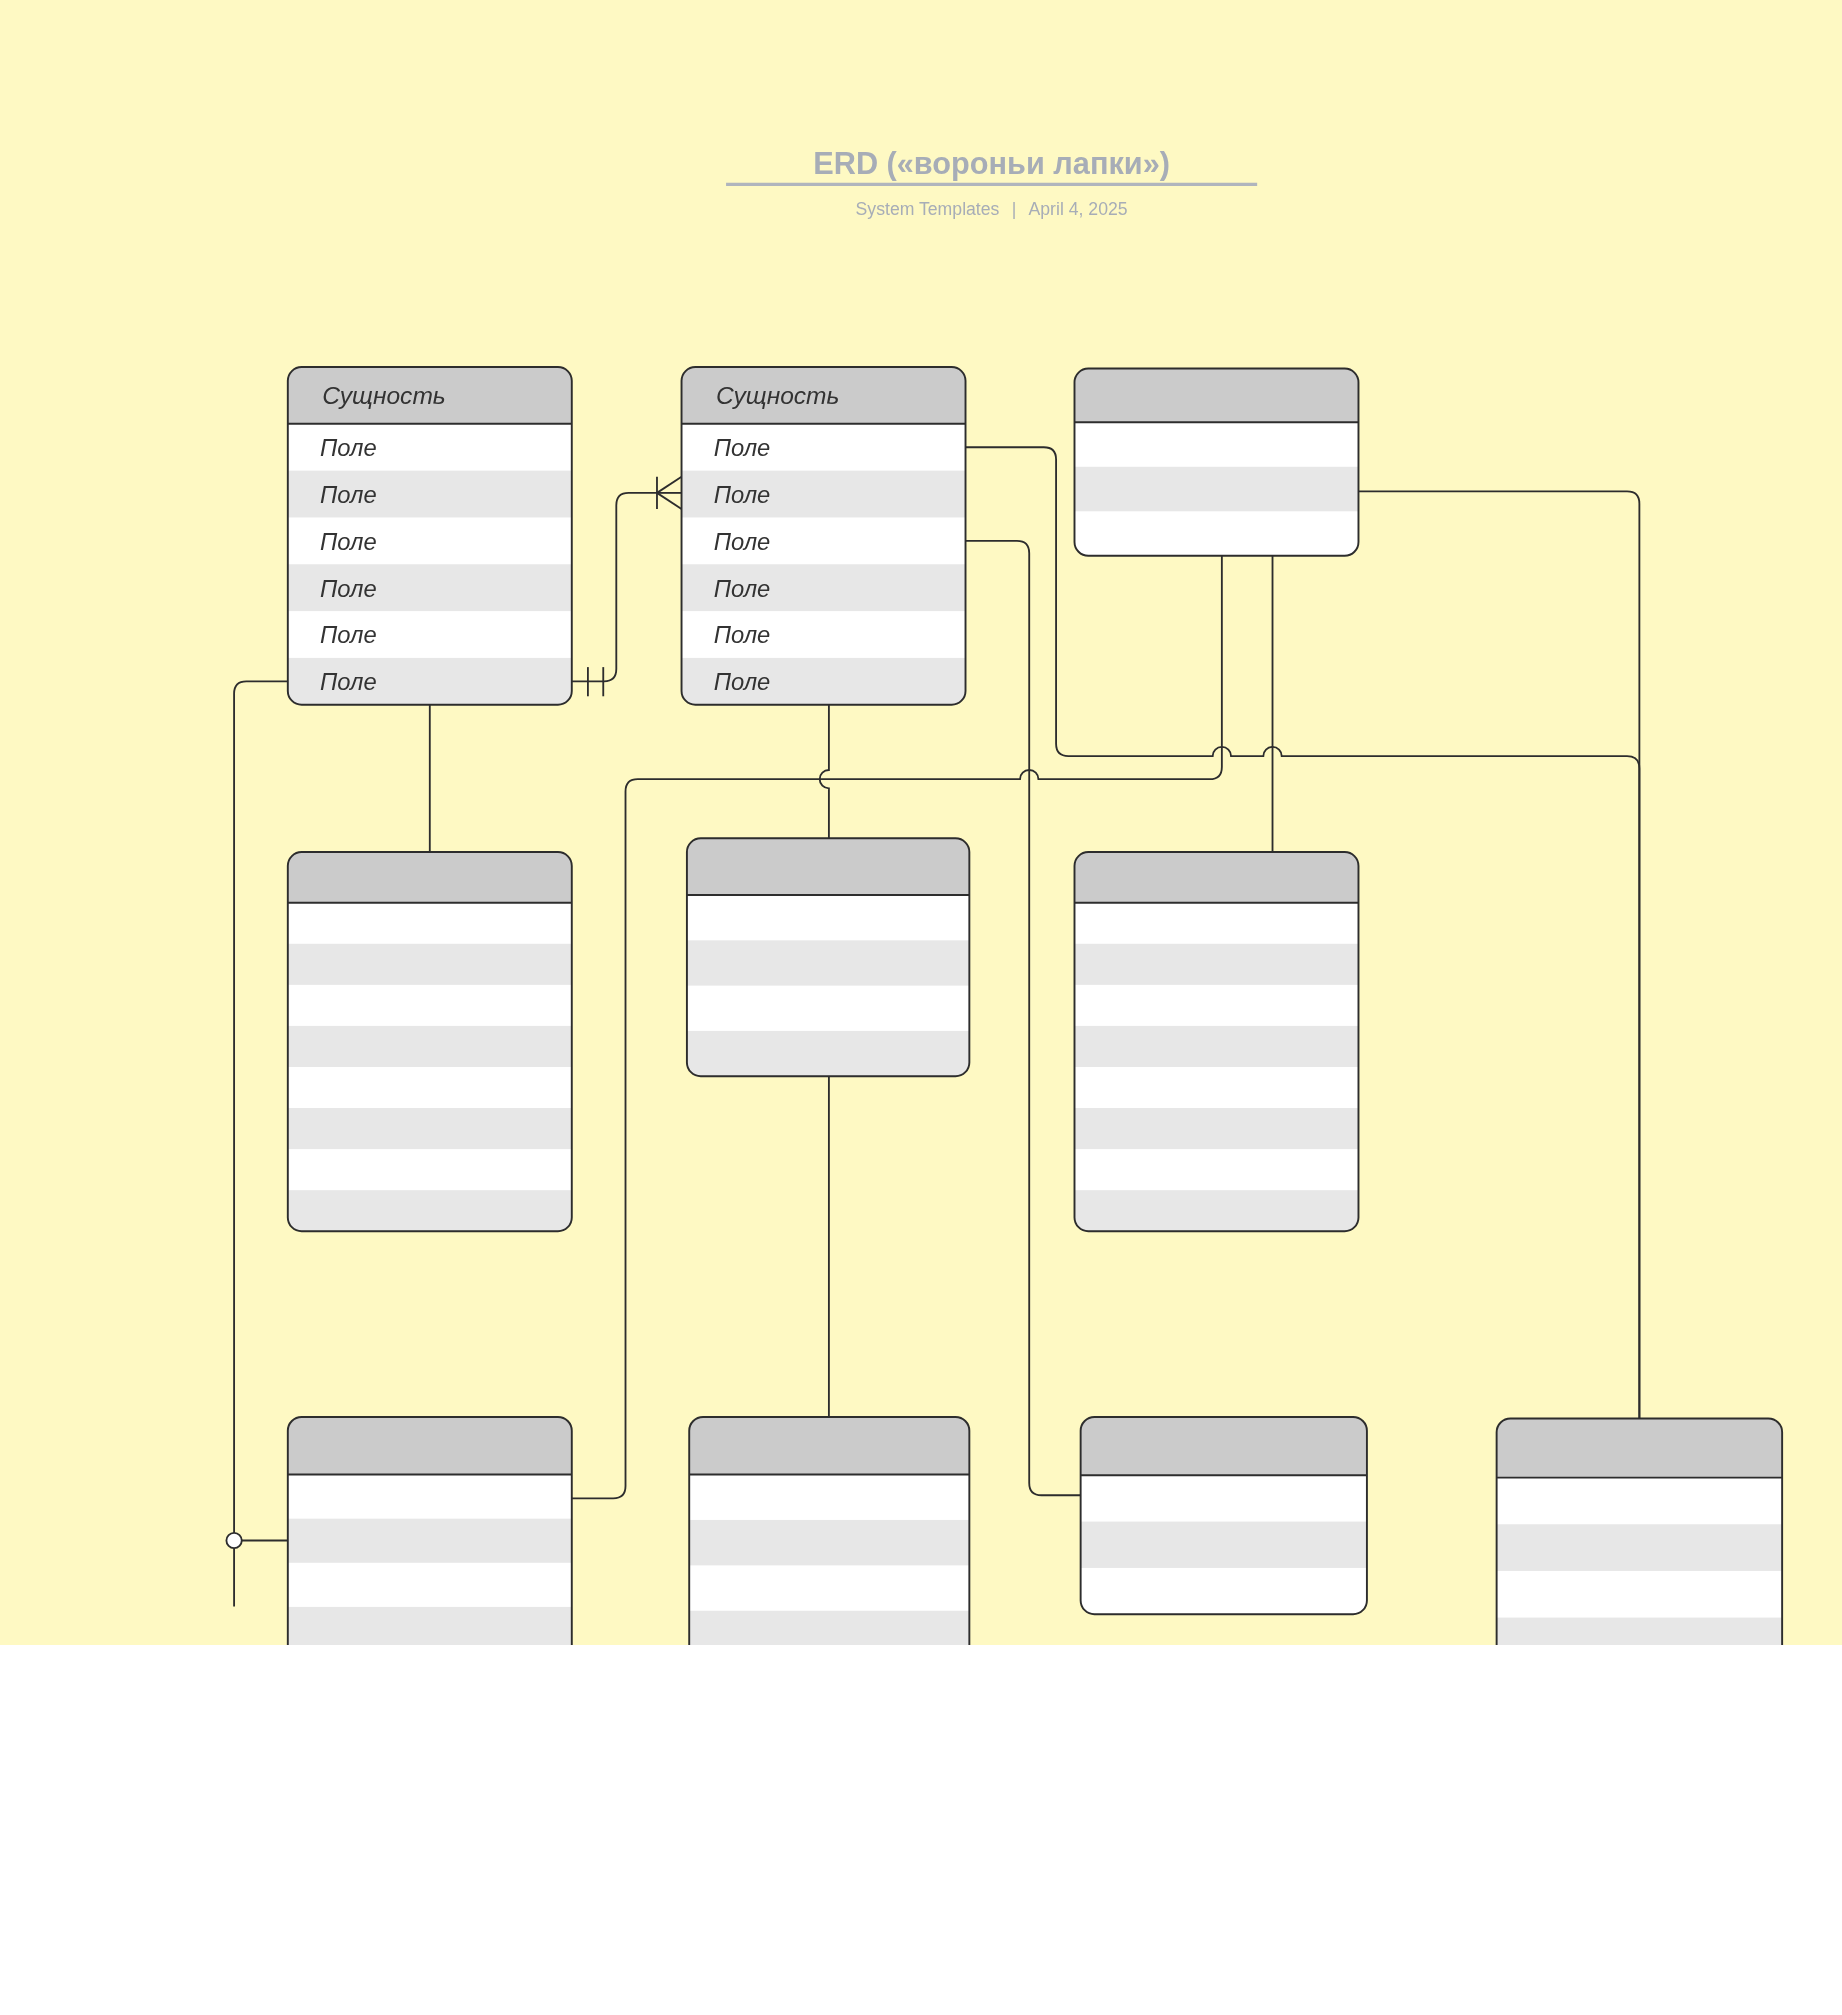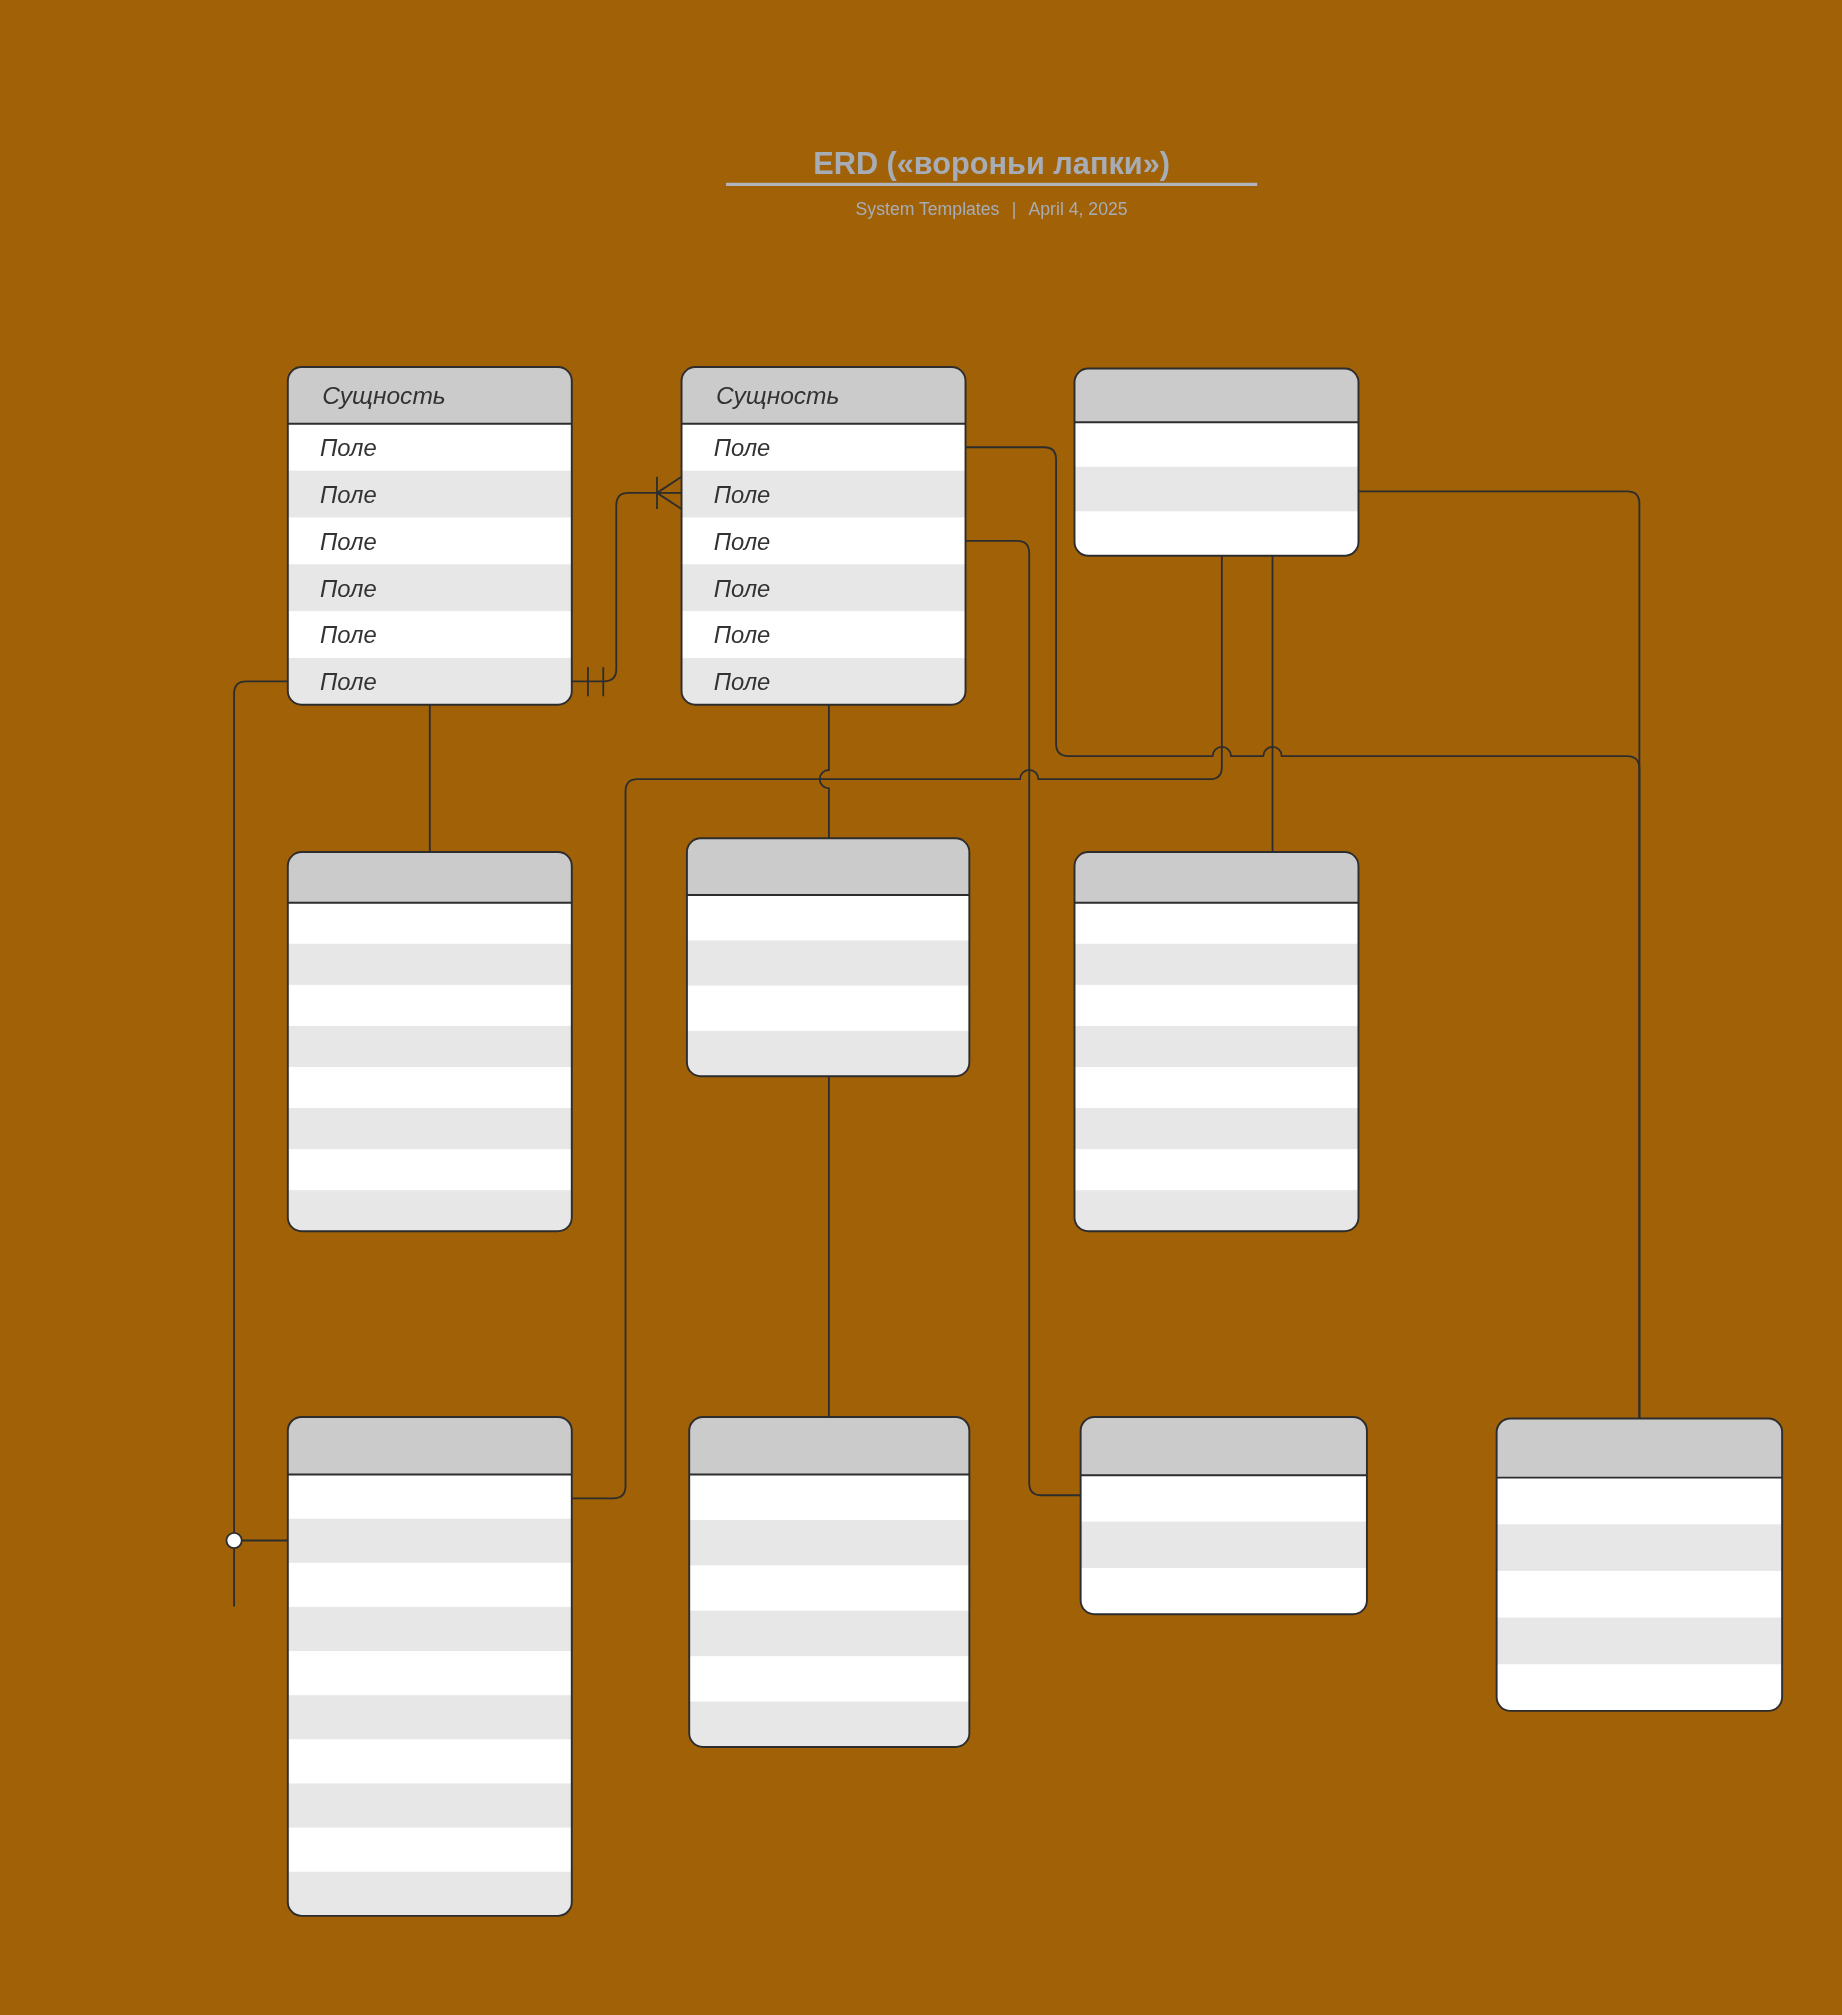--- a/index.html
+++ b/index.html
@@ -1,17 +1,17 @@
 <!DOCTYPE html>
 <html style="font-size:12.3px"><head>
 <meta charset="utf-8">
 <style>
   html,body{margin:0;padding:0;background:#ffffff;}
   body{font-family:"Liberation Sans", sans-serif;}
-  .canvas-wrap{width:1842px;height:2015px;background:#a16207;position:relative;}
+  .canvas-wrap{width:1842px;height:1645px;background:#fef9c3;position:relative;}
   svg{display:block;}
   .tbl-outline{fill:none;stroke:#2d2d2d;stroke-width:2.5;}
   .tbl-hdrline{stroke:#2d2d2d;stroke-width:2.5;}
   .conn{fill:none;stroke:#2d2d2d;stroke-width:2.4;}
   .mark{fill:none;stroke:#2d2d2d;stroke-width:2.4;}
   .lbl{font-family:"Liberation Sans", sans-serif;font-style:italic;font-size:32px;fill:#333333;}
   .fld{font-family:"Liberation Sans", sans-serif;font-style:italic;font-size:31px;fill:#333333;}
   .ttl{font-family:"Liberation Sans", sans-serif;font-weight:bold;font-size:40px;fill:#a7adb7;}
   .sub{font-family:"Liberation Sans", sans-serif;font-size:23px;fill:#a7adb7;}
 </style>

